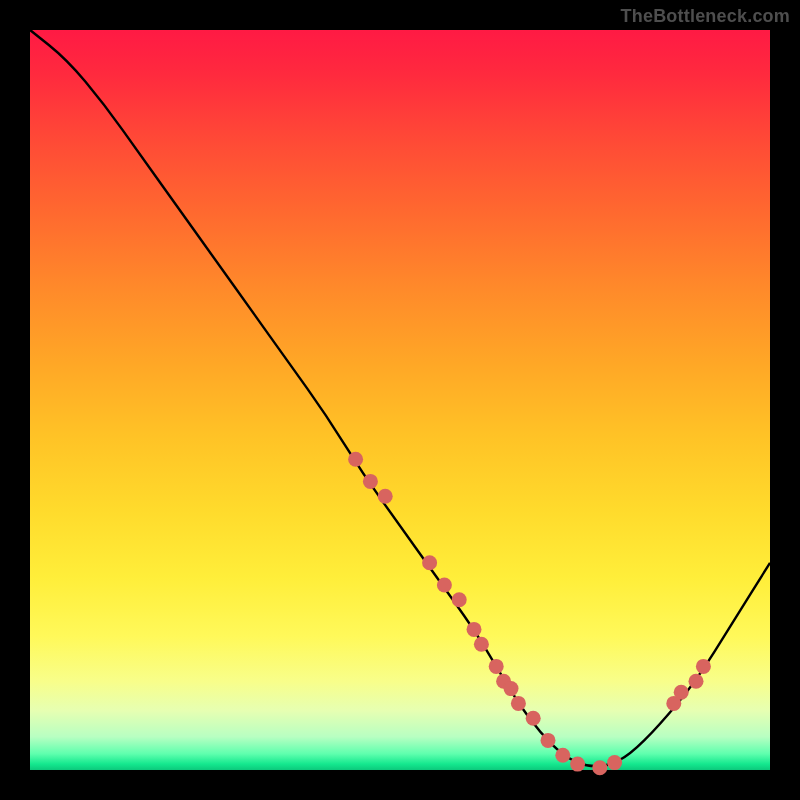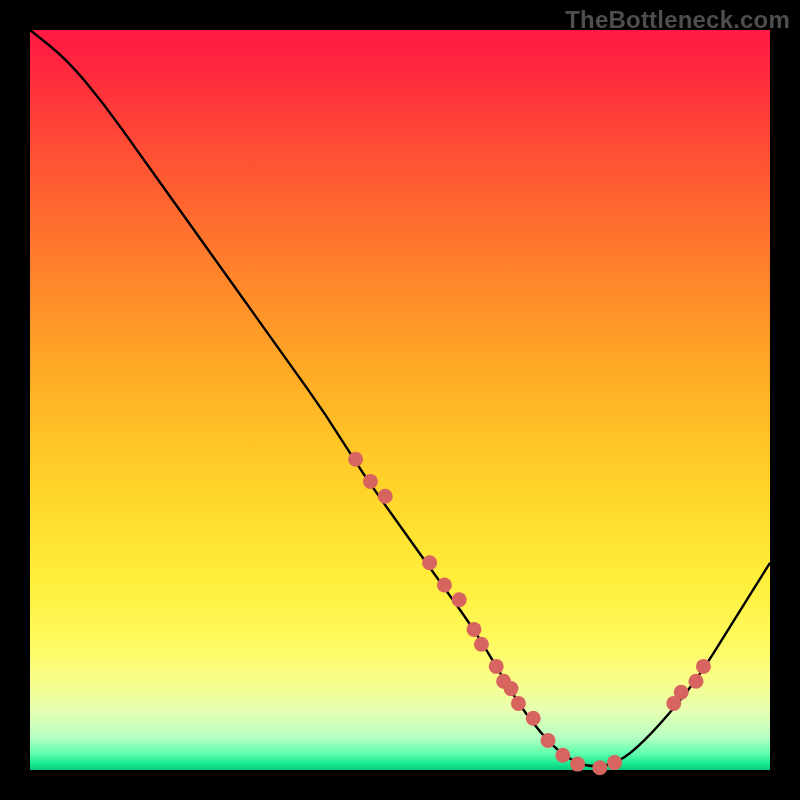--- a/index.html
+++ b/index.html
@@ -14,21 +14,21 @@
   .chart-wrapper {
     position: relative;
     width: 800px;
     height: 800px;
   }
   .watermark {
     position: absolute;
     top: 6px;
     right: 10px;
     color: #4e4e4e;
-    font-size: 24px;
+    font-size: 18px;
     font-weight: 600;
     letter-spacing: 0.2px;
     z-index: 10;
   }
   svg {
     display: block;
   }
 </style>
 </head>
 <body>

